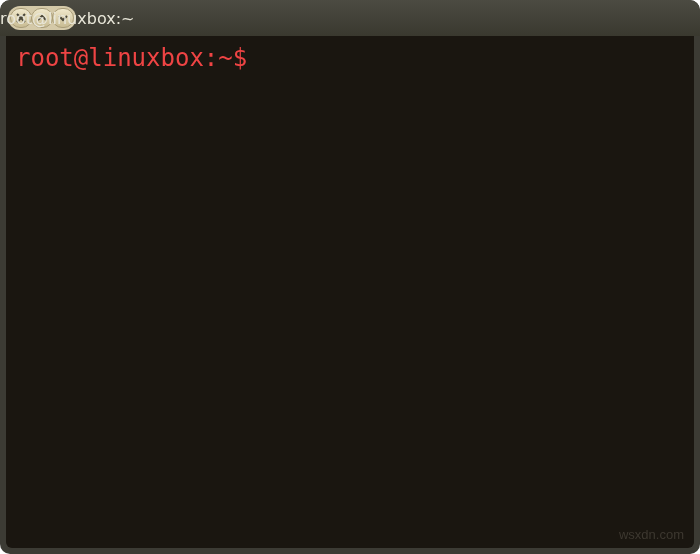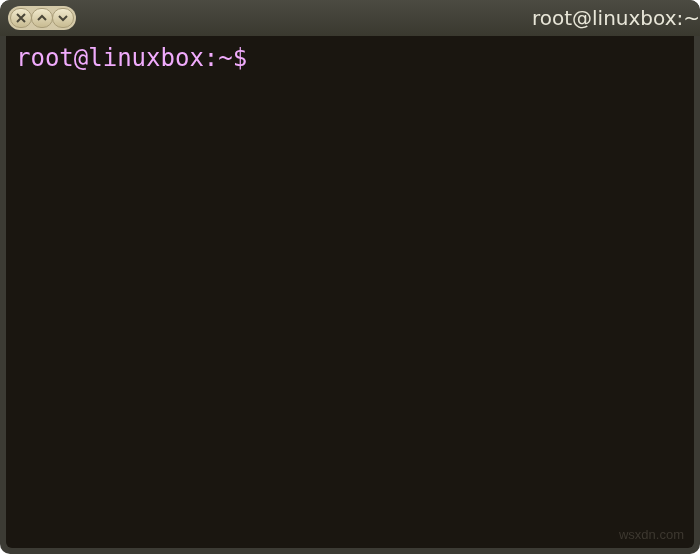--- a/index.html
+++ b/index.html
@@ -62,23 +62,23 @@
       width: 10px;
       height: 10px;
       stroke: #4a4638;
       stroke-width: 2;
       fill: none;
     }
     .title {
       position: absolute;
       left: 0;
       right: 0;
-      text-align: right;
+      text-align: left;
       color: #e8e6d8;
-      font-size: 20px;
+      font-size: 16px;
       font-weight: 400;
       pointer-events: none;
     }
     .terminal-body {
       flex: 1;
       background: #1a1610;
       margin: 0 6px 6px 6px;
       border-radius: 0 0 6px 6px;
       padding: 8px 10px;
       font-family: "DejaVu Sans Mono", "Liberation Mono", monospace;
@@ -86,21 +86,21 @@
       color: #e6e076;
       overflow: hidden;
       position: relative;
     }
     .prompt-line {
       display: flex;
       align-items: baseline;
       white-space: pre;
     }
     .prompt {
-      color: #f0abfc;
+      color: #ef4444;
     }
     .watermark {
       position: absolute;
       bottom: 6px;
       right: 10px;
       font-size: 13px;
       color: #3d3830;
       font-family: sans-serif;
     }
   </style>

